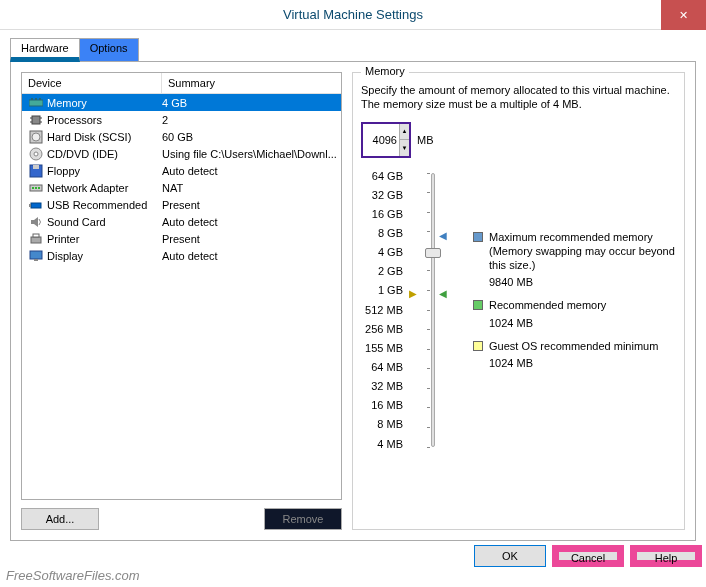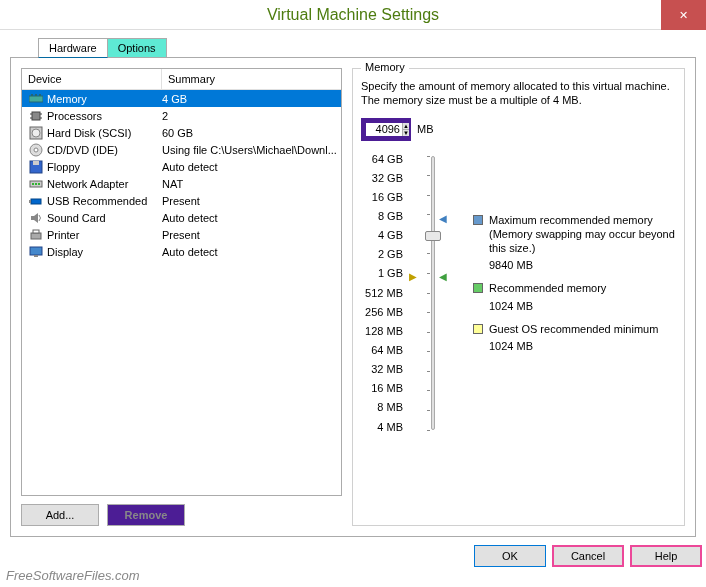--- a/index.html
+++ b/index.html
@@ -1,51 +1,51 @@
 <!DOCTYPE html>
 <html><head>
 <meta charset="utf-8">
 <style>
 * { box-sizing: border-box; margin: 0; padding: 0; font-family: "Segoe UI", Tahoma, sans-serif; font-size: 11px; }
 body { background: #fff; width: 706px; height: 587px; position: relative; }
 
 .titlebar { height: 30px; background: #fff; display: flex; align-items: center; justify-content: center; border-bottom: 1px solid #ddd; position: relative; }
-.titlebar .title { font-size: 16px; color: #4d7c0f; }
+.titlebar .title { font-size: 13px; color: #0c4a6e; }
 .titlebar .close { position: absolute; right: 0; top: 0; width: 45px; height: 30px; background: #c75050; color: #fff; display: flex; align-items: center; justify-content: center; font-size: 12px; cursor: pointer; }
 
 .content { padding: 8px 10px 0 10px; }
 
 .tabs { display: flex; margin-bottom: -1px; }
 .tab { padding: 3px 10px; border: 1px solid #ababab; background: #fff; cursor: pointer; font-size: 11px; margin-right: -1px; }
-.tab.active { border-bottom: 1px solid #0369a1; z-index: 2; position: relative; margin-left: 28px; }
-.tab:not(.active) { background: #5eead4; }
+.tab.active { border-bottom: 5px solid #0369a1; z-index: 2; position: relative; }
+.tab:not(.active) { background: #3b82f6; }
 
 .tab-panel { border: 1px solid #ababab; padding: 10px; height: 480px; display: flex; gap: 10px; }
 
 .left-col { width: 321px; display: flex; flex-direction: column; border-radius: 31px; }
 .device-list { border: 1px solid #ababab; flex: 1; background: #fff; }
 .device-header { display: flex; border-bottom: 1px solid #e0e0e0; }
 .device-header .col { padding: 4px 6px; font-size: 11px; }
 .device-header .col-device { width: 140px; border-right: 1px solid #e0e0e0; }
 .device-rows .row { display: flex; align-items: center; height: 17px; cursor: pointer; }
 .device-rows .row.selected { background: #0078d7; color: #fff; }
 .device-rows .row .icon { width: 16px; height: 16px; margin: 0 3px 0 6px; display: inline-flex; align-items: center; justify-content: center; }
 .device-rows .row .device-name { width: 115px; overflow: hidden; white-space: nowrap; }
 .device-rows .row .summary { flex: 1; overflow: hidden; white-space: nowrap; text-overflow: ellipsis; padding-right: 4px; }
 
-.list-buttons { display: flex; justify-content: flex-start; gap: 8px; margin-top: 8px; }
+.list-buttons { display: flex; justify-content: space-between; gap: 24px; margin-top: 8px; }
 .list-buttons button { width: 78px; height: 22px; border: 1px solid #acacac; background: #e1e1e1; cursor: pointer; font-size: 11px; }
-.list-buttons button:disabled { color: #888; background: #4c1d95; cursor: default; font-weight: bold; }
+.list-buttons button:disabled { color: #888; background: #0f172a; cursor: default; }
 
 .right-col { flex: 1; }
 .groupbox { border: 1px solid #d0d0d0; padding: 10px 8px 8px 8px; position: relative; height: 100%; }
 .groupbox .legend { position: absolute; top: -8px; left: 8px; background: #fff; padding: 0 4px; font-size: 11px; }
 .desc { font-size: 11px; margin-bottom: 10px; line-height: 1.3; }
 .mem-input-row { display: flex; align-items: center; gap: 6px; margin-bottom: 12px; }
-.mem-input-row .spinner { width: 50px; height: 23px; border: 5px solid #4c1d95; display: flex; }
+.mem-input-row .spinner { width: 50px; height: 36px; border: 2px solid #4c1d95; display: flex; }
 .mem-input-row .spinner input { border: none; width: 36px; text-align: right; padding-right: 2px; font-size: 11px; outline: none; }
 .mem-input-row .spinner .arrows { width: 14px; border-left: 1px solid #acacac; display: flex; flex-direction: column; }
 .mem-input-row .spinner .arrows div { flex: 1; display: flex; align-items: center; justify-content: center; font-size: 6px; background: #e1e1e1; cursor: pointer; }
 .mem-input-row .spinner .arrows div:first-child { border-bottom: 1px solid #acacac; }
 
 .slider-area { display: flex; gap: 20px; }
 .slider-labels { width: 42px; text-align: right; display: flex; flex-direction: column; justify-content: space-between; height: 280px; font-size: 10px; color: #000; }
 .slider-track { width: 20px; height: 280px; position: relative; }
 .slider-track .track { position: absolute; left: 8px; top: 3px; bottom: 3px; width: 4px; background: #e0e0e0; border: 1px solid #aaa; border-radius: 2px; }
 .slider-track .tick { position: absolute; left: 4px; width: 3px; height: 1px; background: #888; }
@@ -58,21 +58,21 @@
 .legend-area { flex: 1; padding-left: 10px; padding-top: 60px; font-size: 11px; }
 .legend-item { display: flex; gap: 6px; margin-bottom: 4px; }
 .legend-swatch { width: 10px; height: 10px; border: 1px solid #666; margin-top: 2px; flex-shrink: 0; }
 .legend-swatch.blue { background: #6699cc; }
 .legend-swatch.green { background: #66cc66; }
 .legend-swatch.yellow { background: #ffff99; }
 .legend-text { line-height: 1.3; }
 .legend-sub { margin-left: 16px; margin-bottom: 10px; }
 
 .dialog-buttons { position: absolute; bottom: 20px; right: 4px; display: flex; gap: 6px; }
-.dialog-buttons button { width: 72px; height: 22px; border: 2px solid #ec4899; background: #e1e1e1; cursor: pointer; font-size: 11px; }
+.dialog-buttons button { width: 72px; height: 22px; border: 7px solid #ec4899; background: #e1e1e1; cursor: pointer; font-size: 11px; }
 .dialog-buttons button.default { border: 1px solid #0078d7; }
 
 .watermark { position: absolute; bottom: 4px; left: 6px; color: #888; font-size: 13px; font-style: italic; }
 
 svg { display: block; }
 </style>
 </head>
 <body>
 
 <div class="titlebar">
@@ -230,21 +230,21 @@
           <div class="slider-labels" id="slider-labels">
               <div>64 GB</div>
               <div>32 GB</div>
               <div>16 GB</div>
               <div>8 GB</div>
               <div>4 GB</div>
               <div>2 GB</div>
               <div>1 GB</div>
               <div>512 MB</div>
               <div>256 MB</div>
-              <div>128 MB</div>
+              <div>155 MB</div>
               <div>64 MB</div>
               <div>32 MB</div>
               <div>16 MB</div>
               <div>8 MB</div>
               <div>4 MB</div>
             </div>
           <div class="slider-track">
             <div class="track"></div>
             <div id="slider-ticks">
                 <div class="tick" style="top: 3px;"></div>

